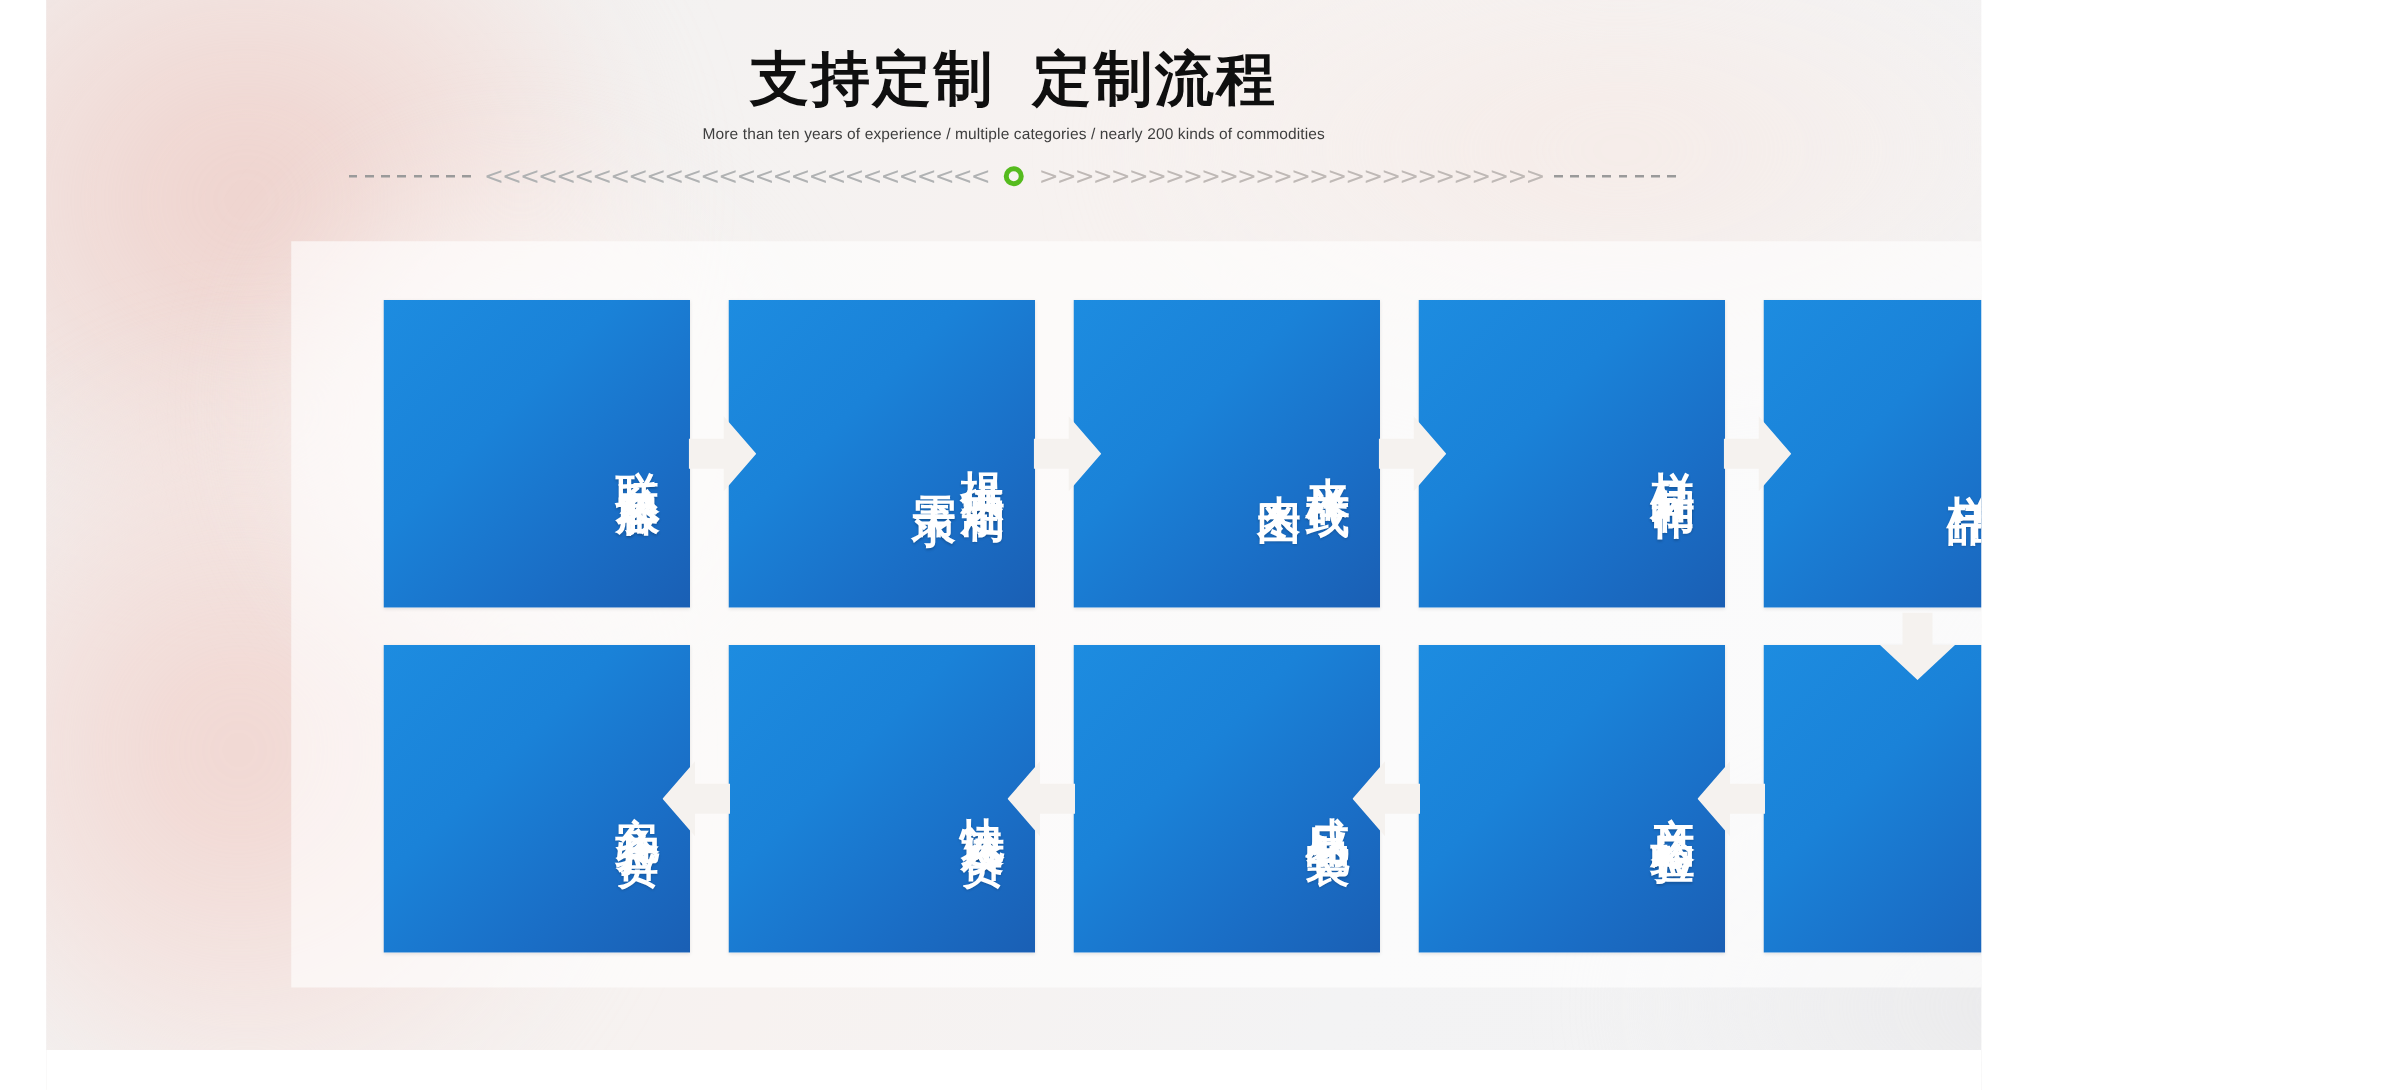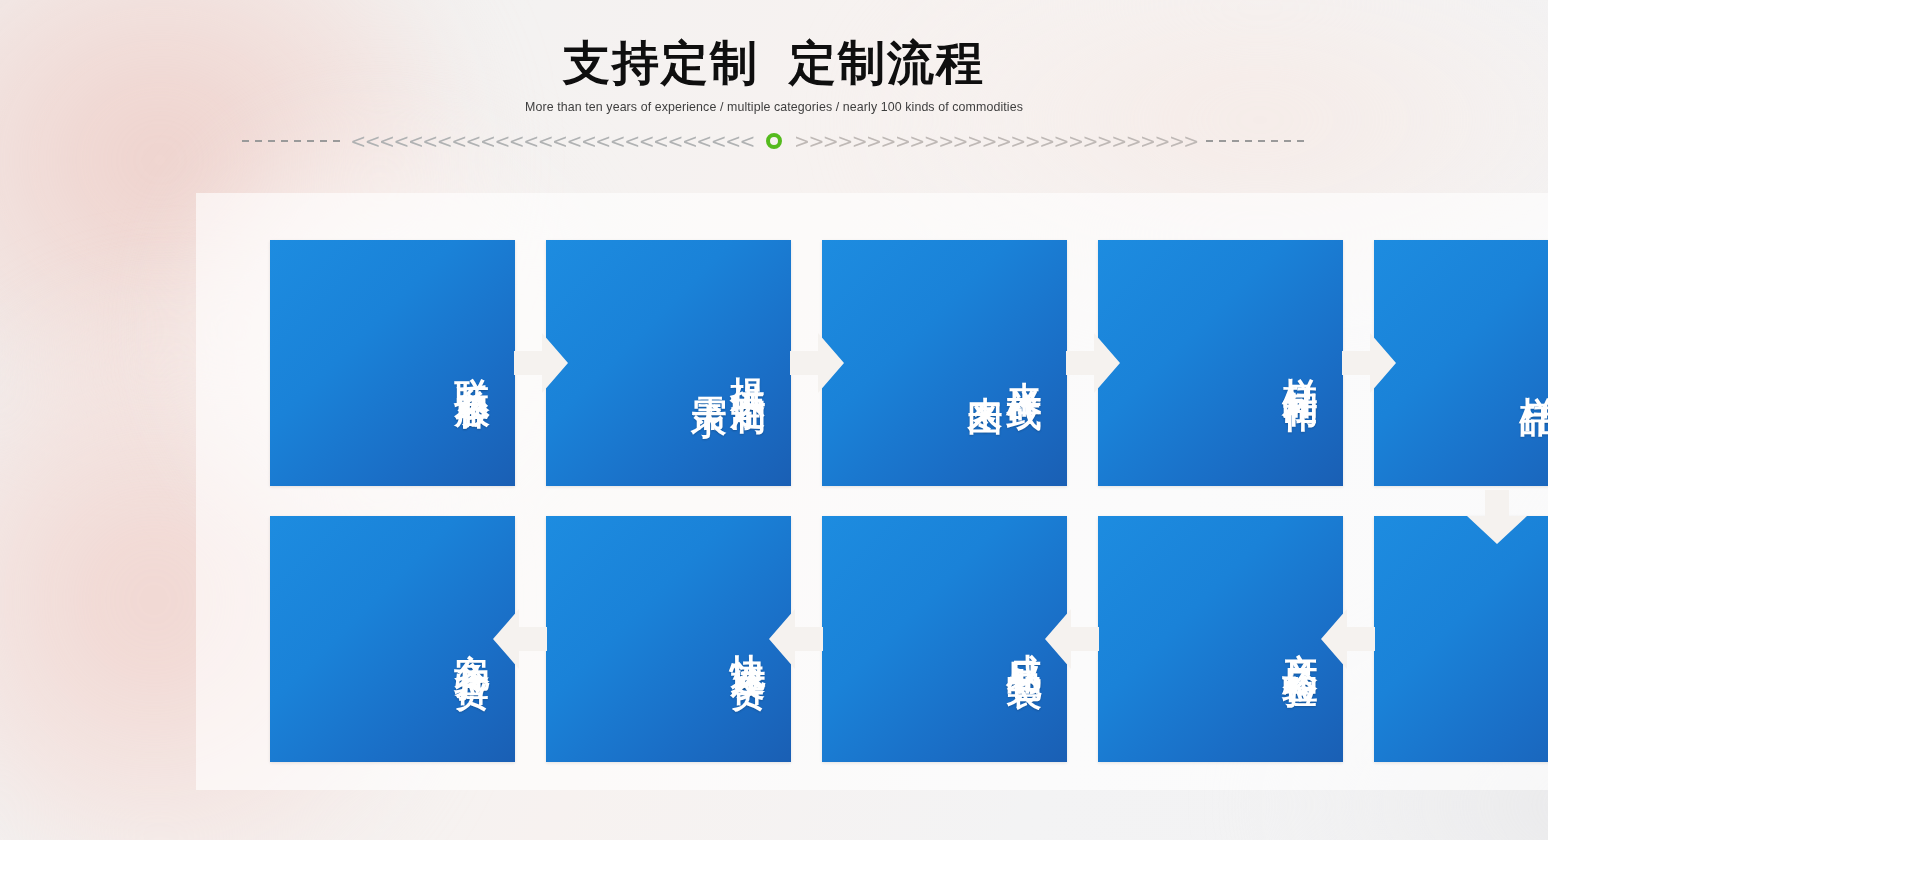--- a/index.html
+++ b/index.html
@@ -14,20 +14,21 @@
     font-family: "Liberation Sans", "DejaVu Sans", sans-serif;
   }
 
   
   #stage {
     position: relative;
     width: 1548px;
     height: 872px;
     background: #f3f3f3;
     overflow: hidden;
+    margin-left: 37px;
   }
 
   
   .bg-layer {
     position: absolute;
     inset: 0;
     pointer-events: none;
   }
   .bg-base {
     background:
@@ -253,21 +254,21 @@
   <div class="bg-blob blob-d"></div>
   <div class="bg-blob blob-e"></div>
   <div class="bg-blob blob-f"></div>
   <div class="bg-blob blob-g"></div>
   <div class="bg-bottom-strip"></div>
 
   <div class="panel"></div>
 
   <div class="header">
     <h1 class="title">支持定制  定制流程</h1>
-    <p class="subtitle">More than ten years of experience / multiple categories / nearly 100 kinds of commodities</p>
+    <p class="subtitle">More than ten years of experience / multiple categories / nearly 200 kinds of commodities</p>
   </div>
 
   <div class="divider">
     <span class="dash-run"></span>
     <span class="chev-run chev-left">&lt;&lt;&lt;&lt;&lt;&lt;&lt;&lt;&lt;&lt;&lt;&lt;&lt;&lt;&lt;&lt;&lt;&lt;&lt;&lt;&lt;&lt;&lt;&lt;&lt;&lt;&lt;&lt;</span>
     <span class="green-ring"></span>
     <span class="chev-run chev-right">&gt;&gt;&gt;&gt;&gt;&gt;&gt;&gt;&gt;&gt;&gt;&gt;&gt;&gt;&gt;&gt;&gt;&gt;&gt;&gt;&gt;&gt;&gt;&gt;&gt;&gt;&gt;&gt;</span>
     <span class="dash-run"></span>
   </div>
 

